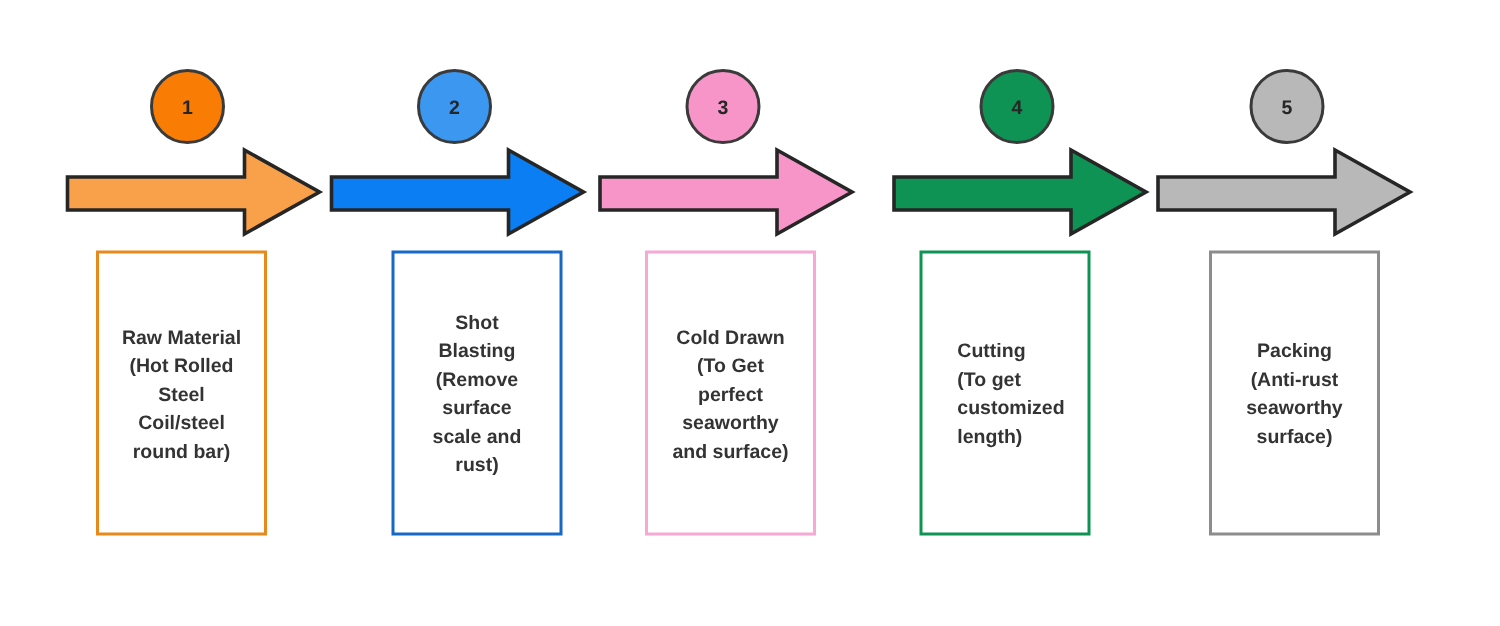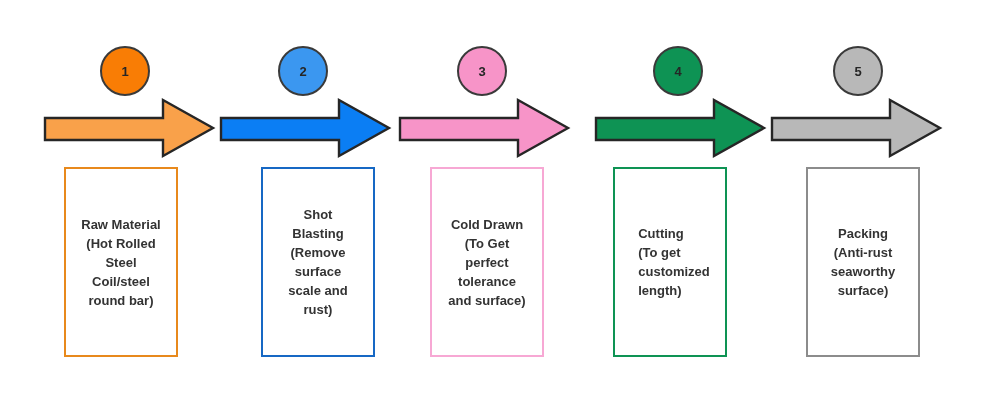--- a/index.html
+++ b/index.html
@@ -122,21 +122,21 @@
       </div>
       <div class="arrow" style="left: 400px;">
         <svg viewBox="0 0 170 60" preserveAspectRatio="none">
           <polygon points="0,20 118,20 118,2 168,30 118,58 118,42 0,42" fill="#F794C8" stroke="#262626" stroke-width="2.4" stroke-linejoin="miter"></polygon>
         </svg>
       </div>
       <div class="box" style="left: 430px; border-color: rgb(247, 168, 212);">
         <div class="box-label">Cold Drawn
 (To Get
 perfect
-tolerance
+seaworthy
 and surface)</div>
       </div>
     </div>
     <div class="step">
       <div class="badge" style="left: 653px; top: 46px; background: rgb(14, 147, 84);">
         <span>4</span>
       </div>
       <div class="arrow" style="left: 596px;">
         <svg viewBox="0 0 170 60" preserveAspectRatio="none">
           <polygon points="0,20 118,20 118,2 168,30 118,58 118,42 0,42" fill="#0E9354" stroke="#262626" stroke-width="2.4" stroke-linejoin="miter"></polygon>

